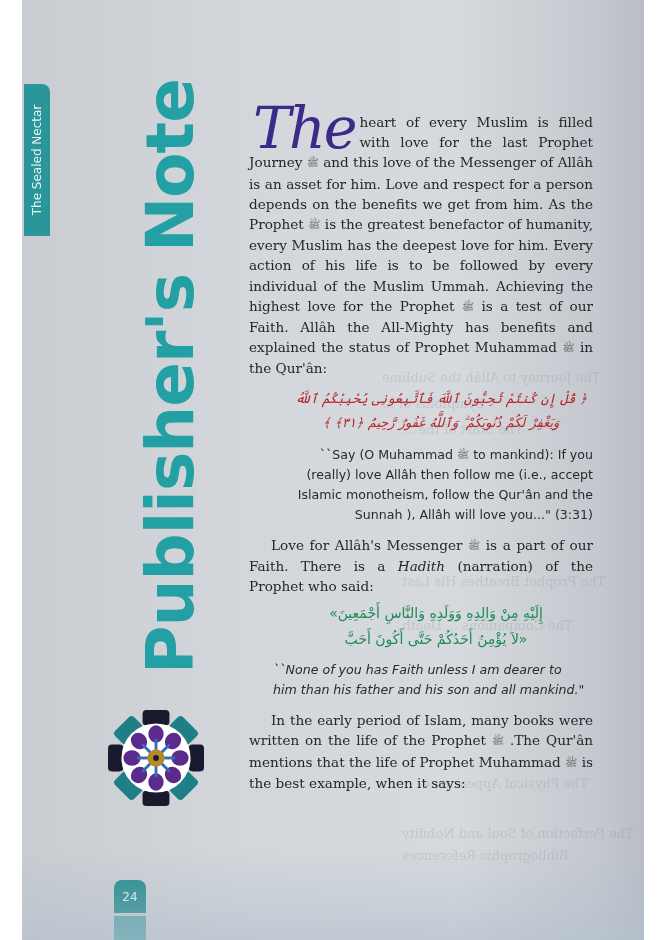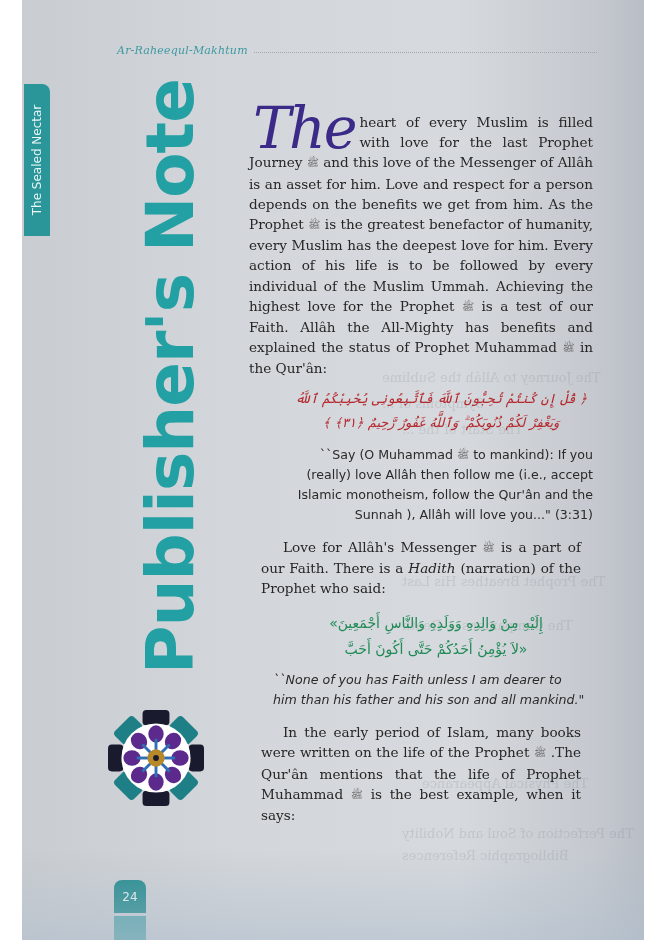--- a/index.html
+++ b/index.html
@@ -138,21 +138,21 @@
     .translation {
       font-family: "DejaVu Sans", sans-serif;
       font-size: 12.6px;
       line-height: 20px;
       color: #2a2a2a;
       text-align: right;
       margin: 2px 0 10px 24px;
     }
     .para {
       text-indent: 22px;
-      margin: 12px;
+      margin: 0;
     }
     .arabic-hadith {
       font-family: "DejaVu Sans", sans-serif;
       direction: rtl;
       text-align: center;
       color: #1e8a55;
       font-size: 14px;
       line-height: 26px;
       margin: 4px 0 8px 30px;
     }
@@ -205,24 +205,20 @@
 
   <div class="ghost" style="left:360px; top:370px;">The Journey to Allâh the Sublime</div>
   <div class="ghost" style="left:360px; top:396px;">Symptoms of ...</div>
   <div class="ghost" style="left:380px; top:422px;">The Start of the ...</div>
   <div class="ghost" style="left:380px; top:574px;">The Prophet Breathes His Last</div>
   <div class="ghost" style="left:380px; top:618px;">The Companions ... Death</div>
   <div class="ghost" style="left:400px; top:776px;">The Physical Appearance</div>
   <div class="ghost" style="left:380px; top:826px;">The Perfection of Soul and Nobility</div>
   <div class="ghost" style="left:380px; top:848px;">Bibliographic References</div>
 
-  <div class="running-head">
-    <span class="running-head-text">Ar-Raheequl-Makhtum</span>
-    <span class="running-head-rule"></span>
-  </div>
 
   <div class="side-tab">
     <span class="side-tab-text">The Sealed Nectar</span>
   </div>
 
   <div class="vertical-title">
     <span class="vertical-title-text">Publisher's Note</span>
   </div>
 
   <svg class="ornament" viewBox="0 0 100 100">

